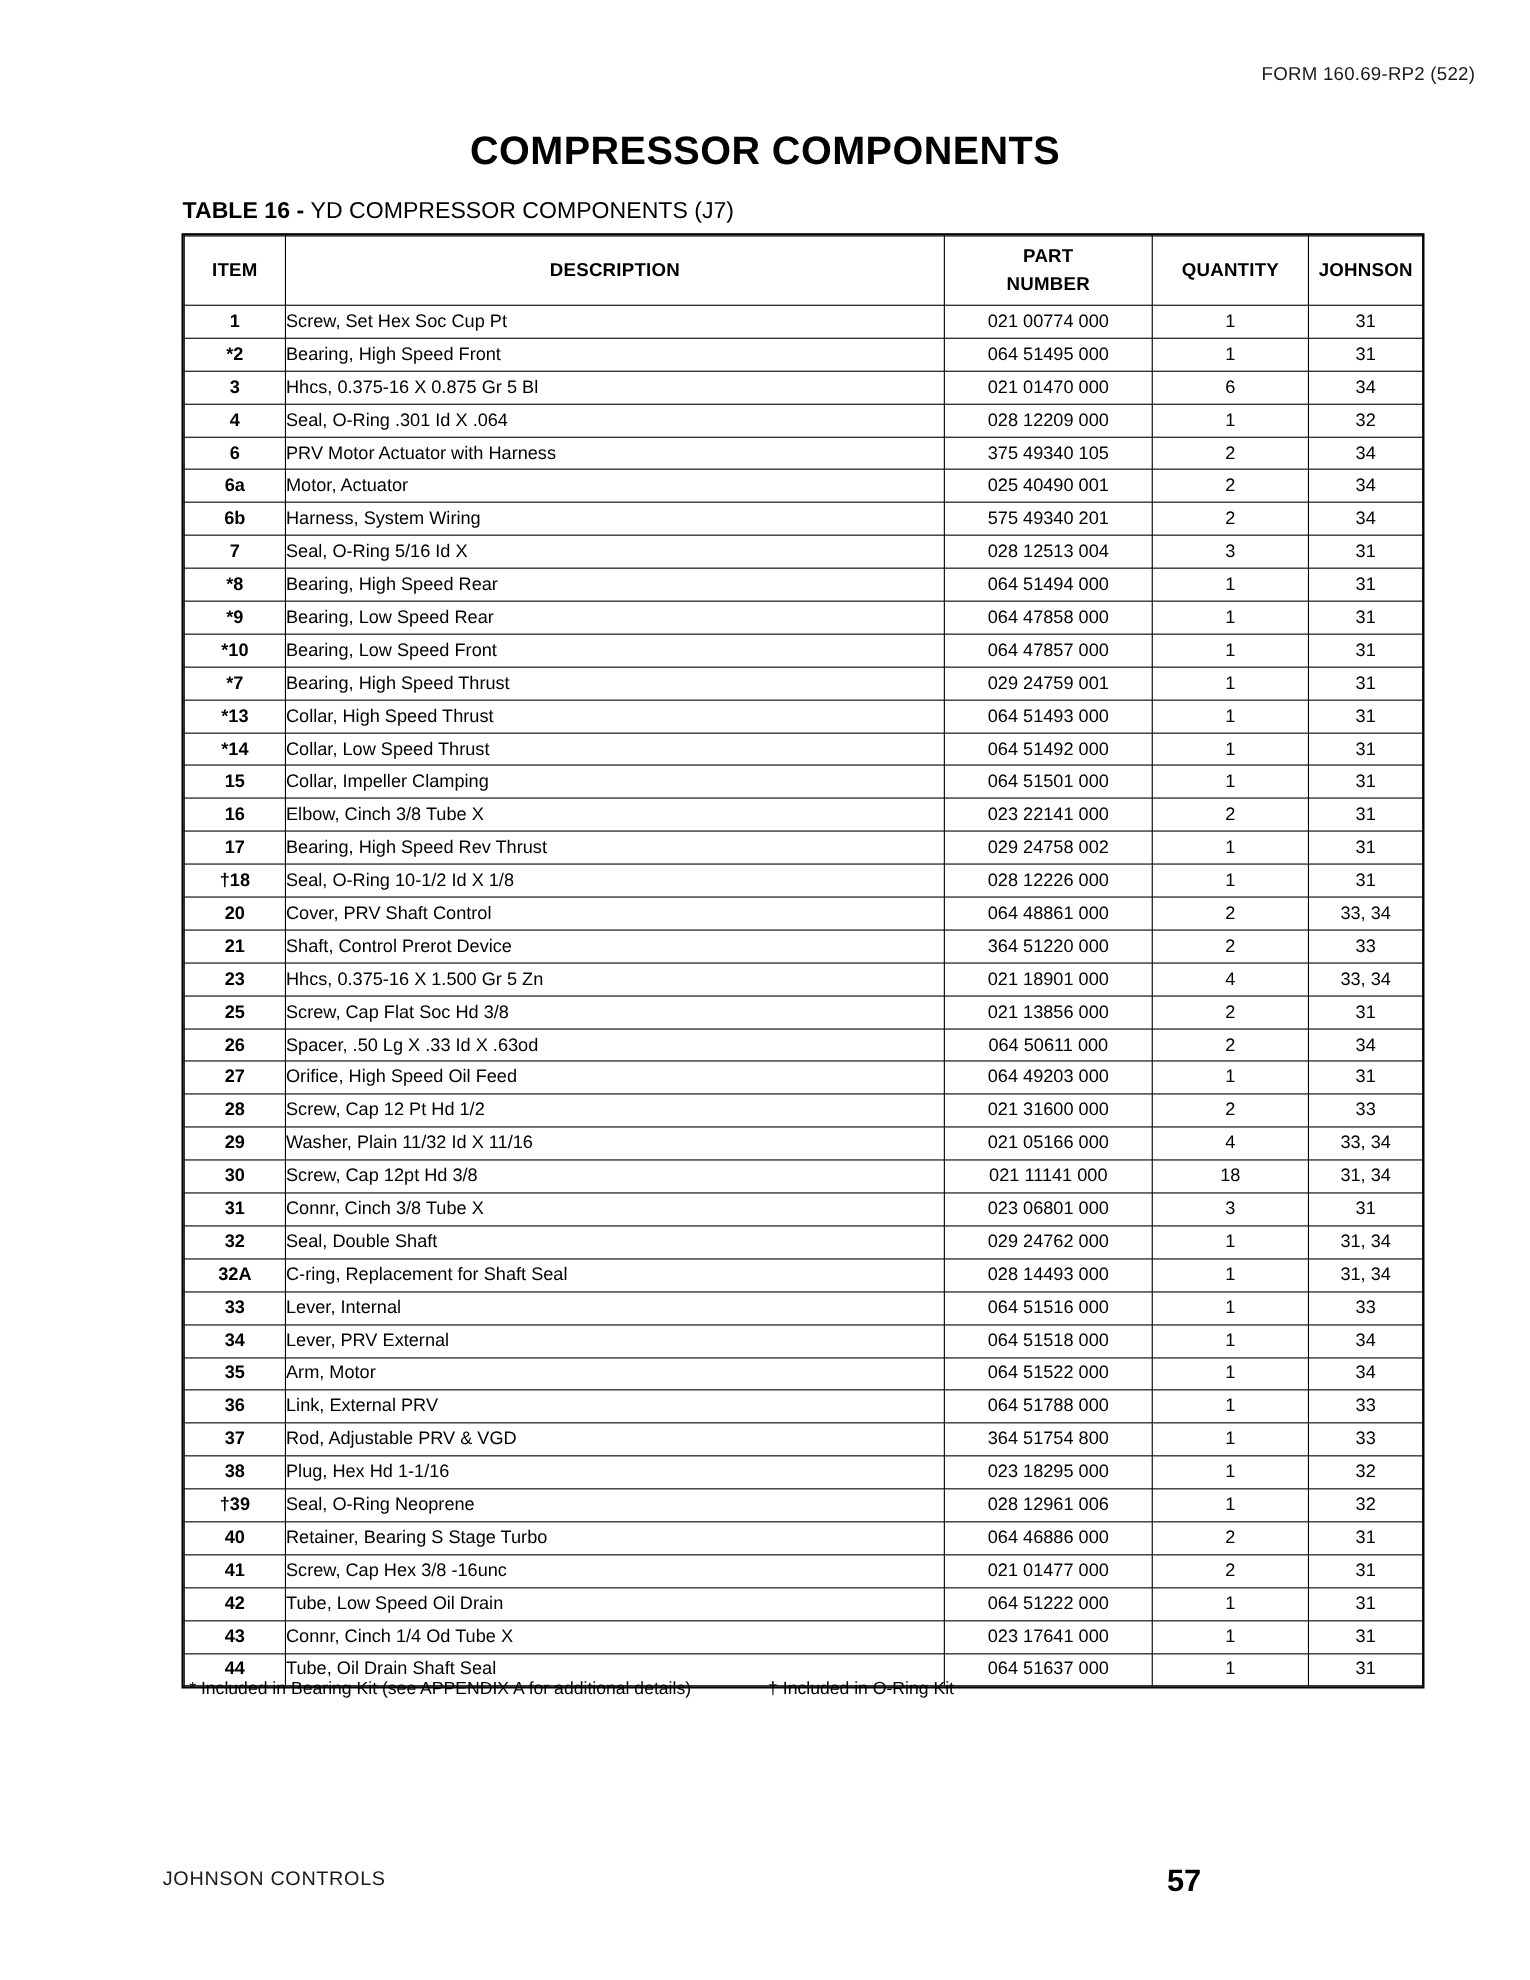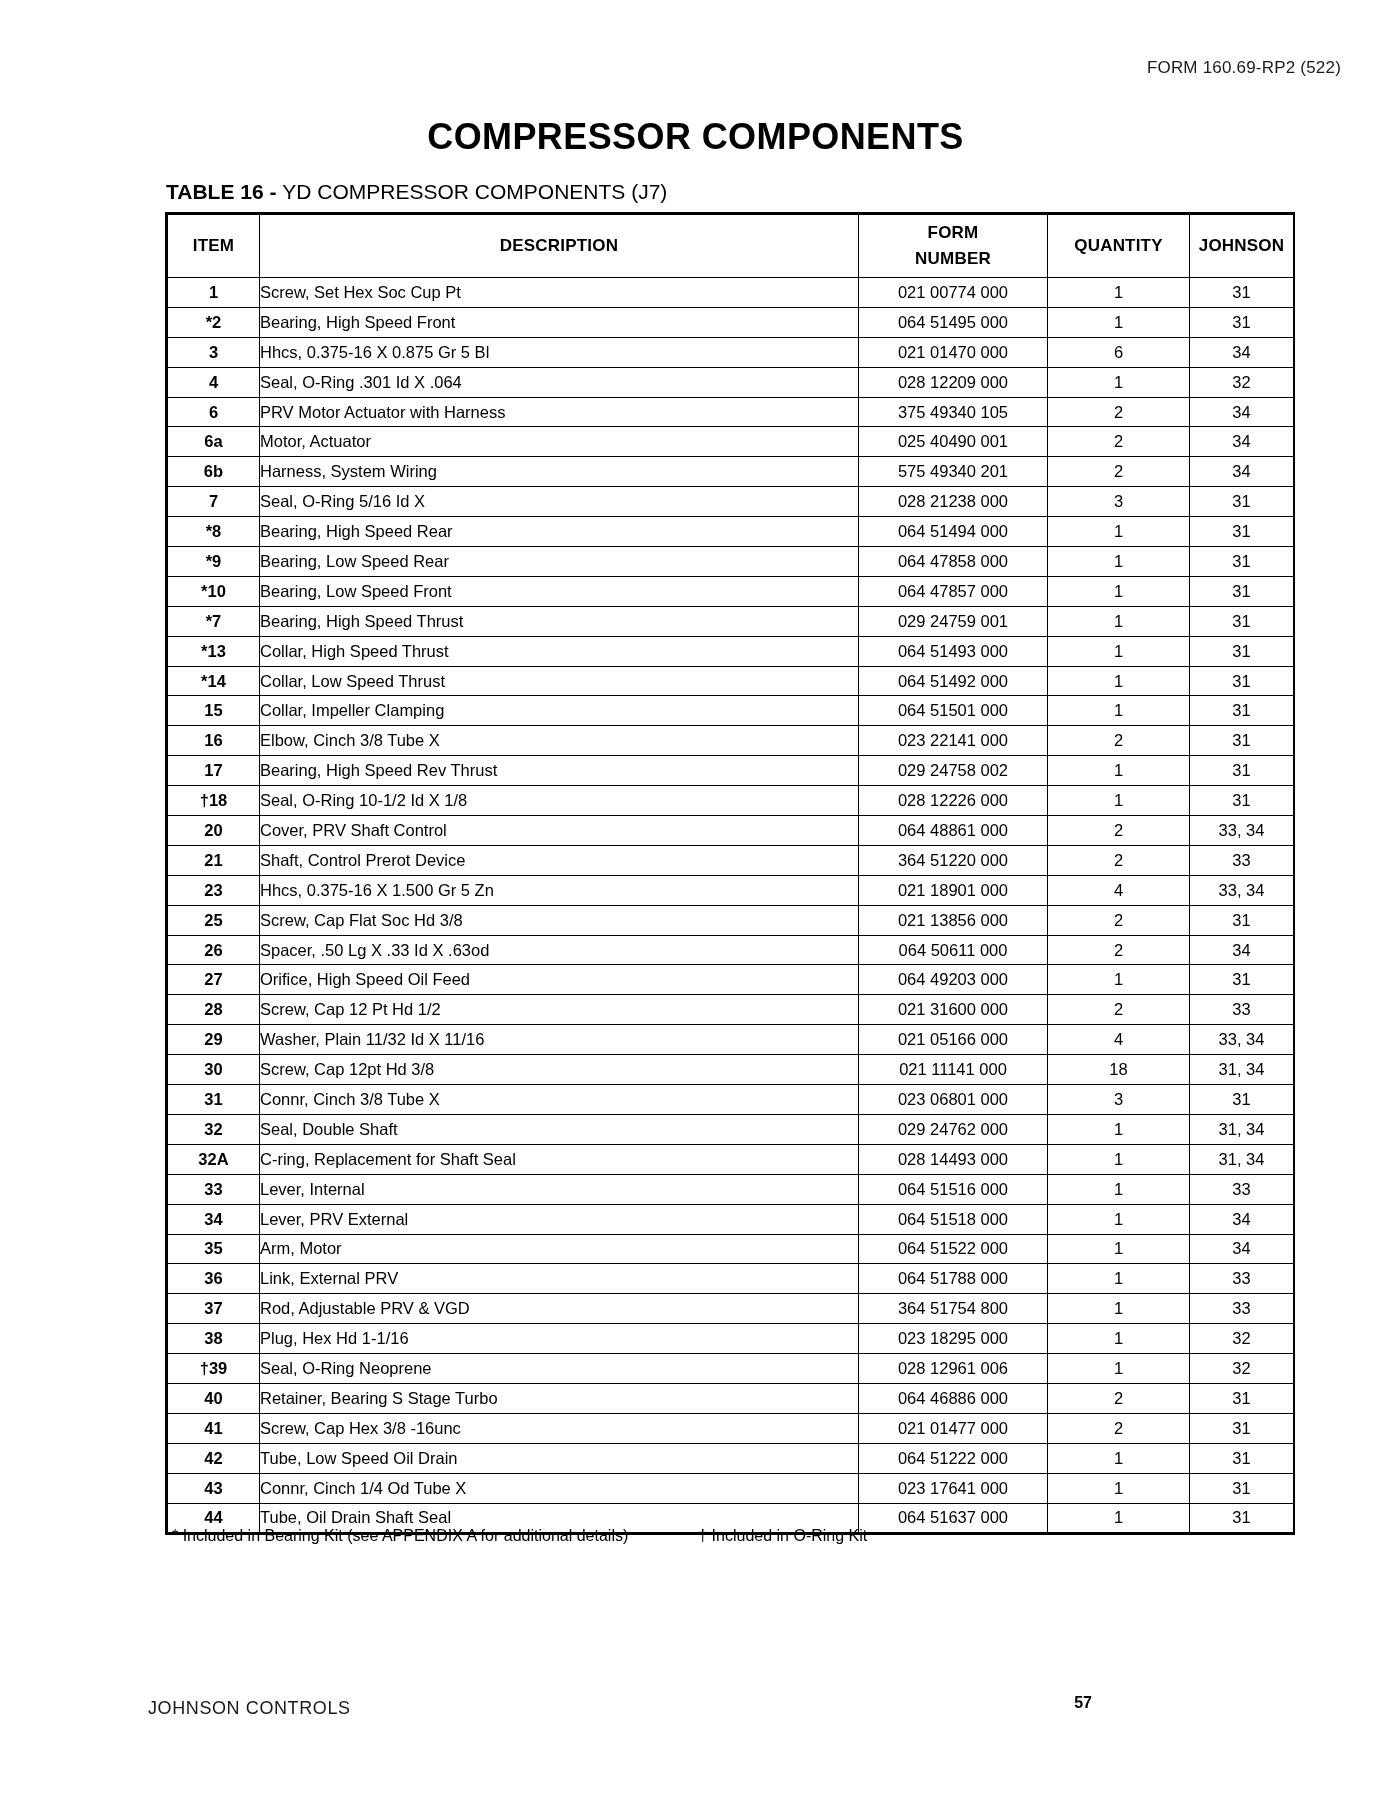--- a/index.html
+++ b/index.html
@@ -164,21 +164,21 @@
     left: 148px;
     top: 0;
     font-size: 18px;
     letter-spacing: 0.6px;
     color: #1a1a1a;
   }
   .footer-page {
     position: absolute;
     right: 48px;
     top: -4px;
-    font-size: 16px;
+    font-size: 28px;
     font-weight: bold;
     color: #000000;
     margin-left: 44px;
   }
 </style>
 </head>
 <body>
 
 <div class="page">
 
@@ -197,21 +197,21 @@
         <col class="c-desc">
         <col class="c-part">
         <col class="c-qty">
         <col class="c-fig">
       </colgroup>
       <thead>
         <tr>
           <th>ITEM</th>
           <th>DESCRIPTION</th>
           <th class="th-part">
-            <span>FORM</span><br>
+            <span>PART</span><br>
             <span>NUMBER</span>
           </th>
           <th>QUANTITY</th>
           <th>JOHNSON</th>
         </tr>
       </thead>
       <tbody id="parts-body">
           <tr>
             <td class="cell-item">1</td>
             <td class="cell-desc">Screw, Set Hex Soc Cup Pt</td>
@@ -257,21 +257,21 @@
           <tr>
             <td class="cell-item">6b</td>
             <td class="cell-desc">Harness, System Wiring</td>
             <td class="cell-part">575 49340 201</td>
             <td class="cell-qty">2</td>
             <td class="cell-fig">34</td>
           </tr>
           <tr>
             <td class="cell-item">7</td>
             <td class="cell-desc">Seal, O-Ring 5/16 Id X</td>
-            <td class="cell-part">028 21238 000</td>
+            <td class="cell-part">028 12513 004</td>
             <td class="cell-qty">3</td>
             <td class="cell-fig">31</td>
           </tr>
           <tr>
             <td class="cell-item">*8</td>
             <td class="cell-desc">Bearing, High Speed Rear</td>
             <td class="cell-part">064 51494 000</td>
             <td class="cell-qty">1</td>
             <td class="cell-fig">31</td>
           </tr>

